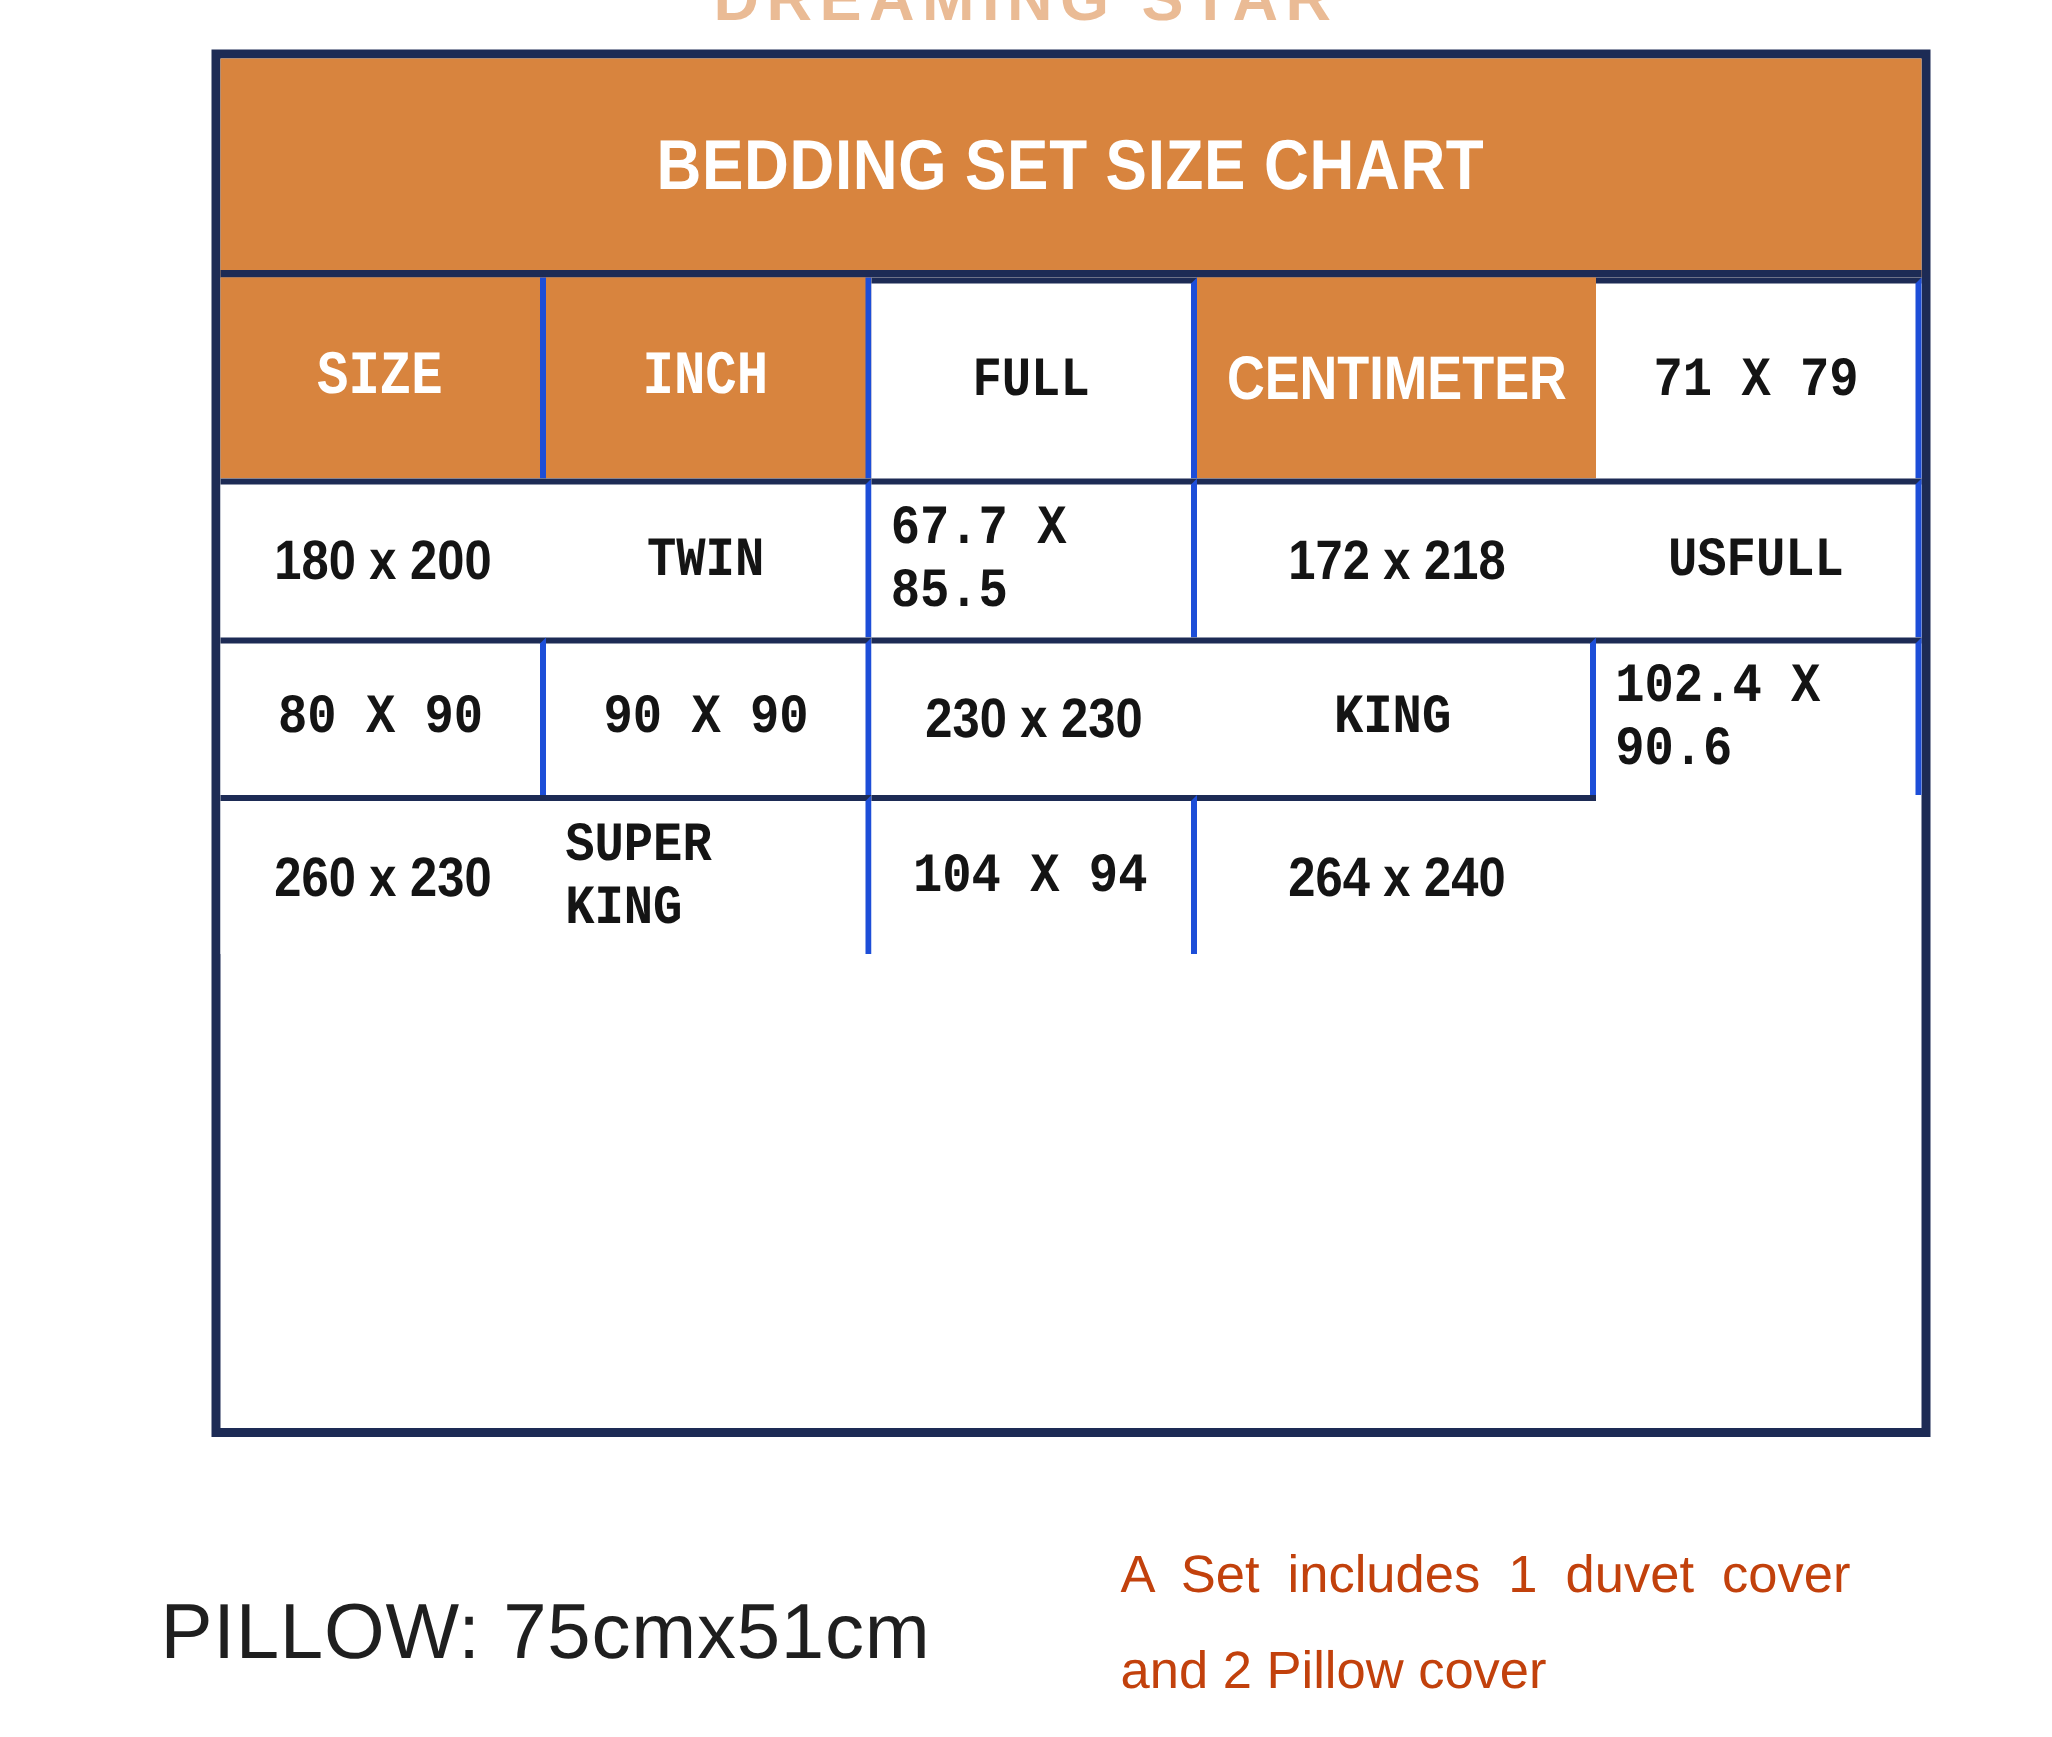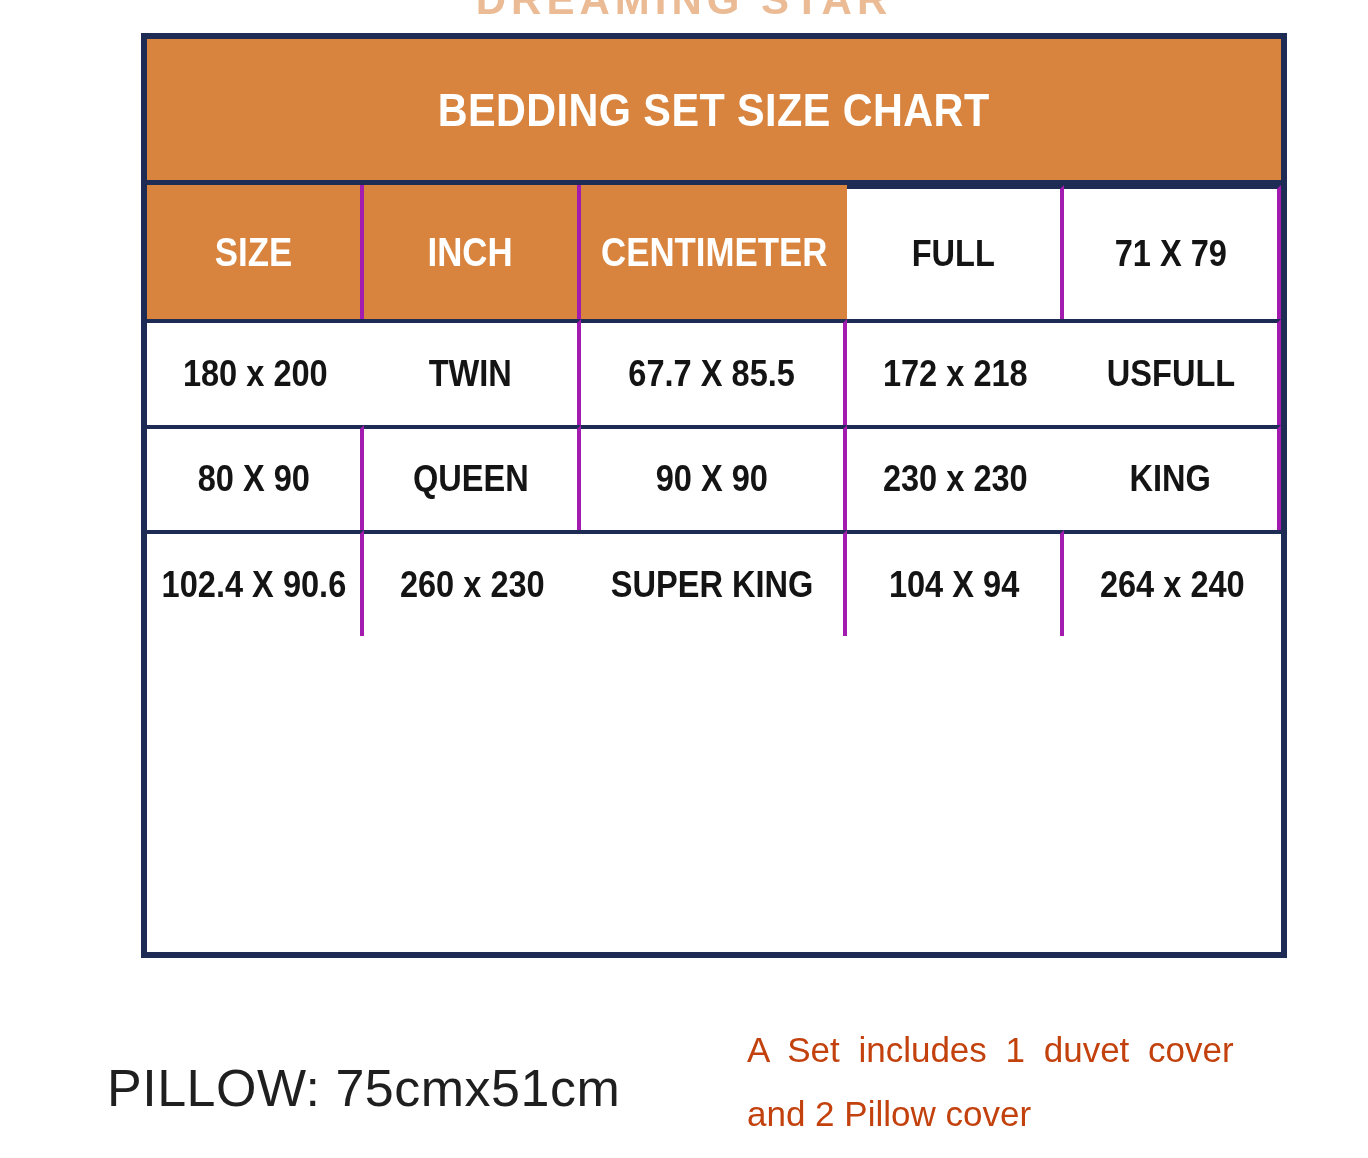--- a/index.html
+++ b/index.html
@@ -56,21 +56,21 @@
     display: inline-block;
     transform: scaleX(0.88);
     letter-spacing: 0.5px;
   }
   .cell {
     display: flex;
     align-items: center;
     justify-content: center;
     background: #ffffff;
   }
-  .cell:not(.col-last) { border-right: 4px solid #a21caf; }
+  .cell:not(.col-last) { border-right: 4px solid #1d4ed8; font-family: Liberation Mono, monospace; }
   .row-line { border-top: 4px solid #1d2b55; }
   .head-cell { background: #d8843e; }
   .head-cell .txt {
     color: #ffffff;
     font-size: 41px;
     font-weight: bold;
     display: inline-block;
     transform: scaleX(0.85);
   }
   .data-cell .txt {
@@ -114,26 +114,26 @@
   <div class="title-band">
     <span class="txt">BEDDING SET SIZE CHART</span>
   </div>
 
   <div class="cell head-cell">
     <span class="txt">SIZE</span>
   </div>
   <div class="cell head-cell">
     <span class="txt">INCH</span>
   </div>
+  <div class="cell data-cell row-line">
+    <span class="txt">FULL</span>
+  </div>
+
   <div class="cell head-cell col-last">
     <span class="txt">CENTIMETER</span>
-  </div>
-
-  <div class="cell data-cell row-line">
-    <span class="txt">FULL</span>
   </div>
   <div class="cell data-cell row-line">
     <span class="txt">71 X 79</span>
   </div>
   <div class="cell data-cell row-line col-last">
     <span class="txt">180 x 200</span>
   </div>
 
   <div class="cell data-cell row-line">
     <span class="txt">TWIN</span>
@@ -145,23 +145,20 @@
     <span class="txt">172 x 218</span>
   </div>
 
   <div class="cell data-cell row-line">
     <span class="txt">USFULL</span>
   </div>
   <div class="cell data-cell row-line">
     <span class="txt">80 X 90</span>
   </div>
 
-  <div class="cell data-cell row-line">
-    <span class="txt">QUEEN</span>
-  </div>
   <div class="cell data-cell row-line">
     <span class="txt">90 X 90</span>
   </div>
   <div class="cell data-cell row-line col-last">
     <span class="txt">230 x 230</span>
   </div>
 
   <div class="cell data-cell row-line">
     <span class="txt">KING</span>
   </div>

